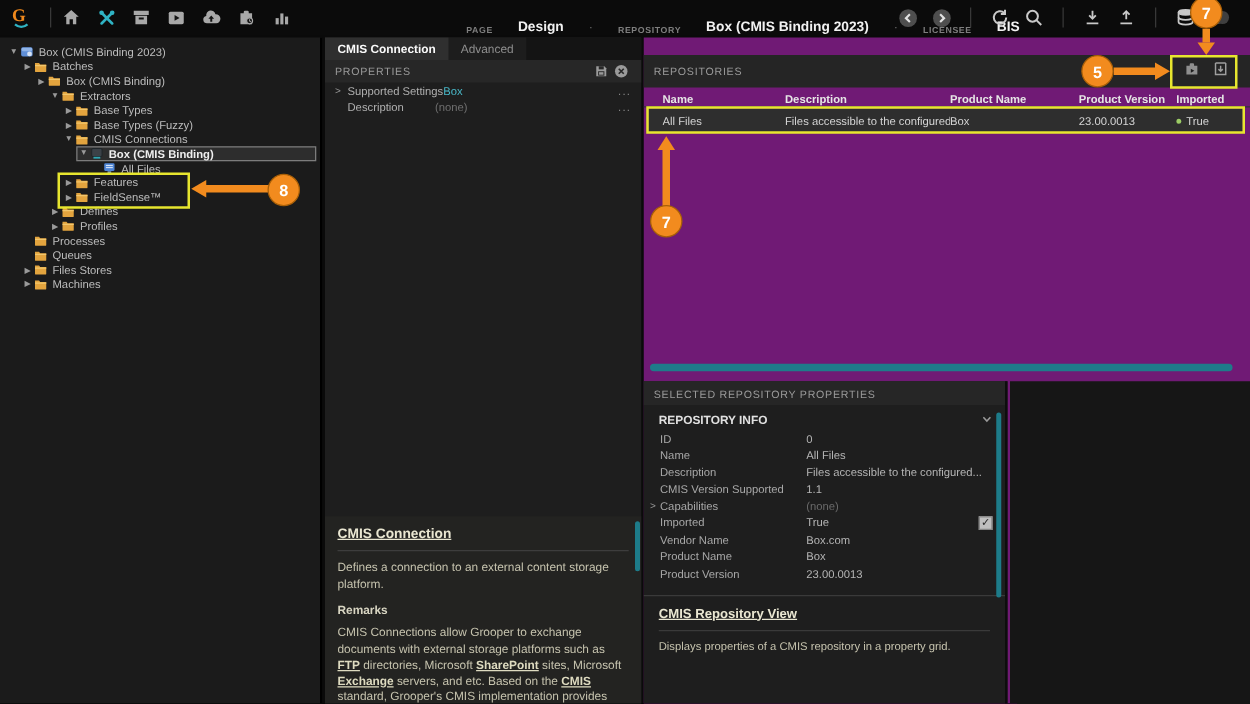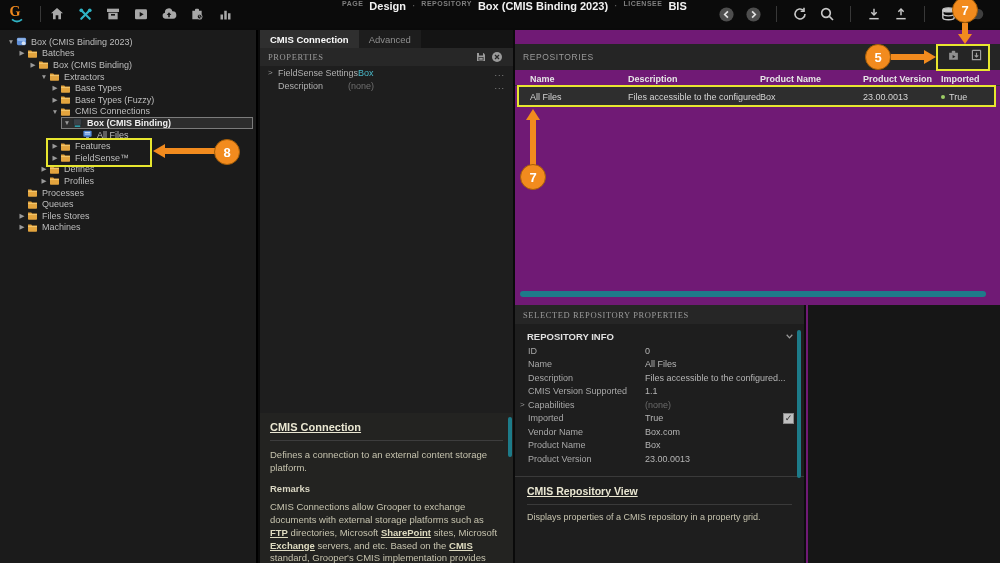--- a/index.html
+++ b/index.html
@@ -7,42 +7,42 @@
   #screen {
     position:relative; width:1000px; height:563px; overflow:hidden;
     background:#0a0a0a; font-family:"Liberation Sans", sans-serif; color:#c8c8c8;
   }
   
   .topbar { position:absolute; left:0; top:0; width:1000px; height:28px; background:#0b0b0b; display:flex; align-items:center; }
   .logo { width:34px; display:flex; justify-content:center; }
   .tb-divider { width:1px; height:16px; background:#383838; margin:0 6px; }
   .tb-icons { display:flex; align-items:center; gap:8px; }
   .tb-icon { width:20px; height:20px; display:flex; align-items:center; justify-content:center; cursor:pointer; }
-  .crumbs { position:absolute; left:342px; top:0; height:28px; display:flex; align-items:flex-start; gap:6px; white-space:nowrap; }
+  .crumbs { position:absolute; left:373px; top:0; height:28px; display:flex; align-items:flex-end; gap:20px; white-space:nowrap; }
   .crumb-key { font-size:7px; letter-spacing:.5px; color:#7f7f7f; font-weight:bold; }
   .crumb-val { font-size:11px; font-weight:bold; color:#f2f2f2; }
   .crumb-dot { font-size:10px; color:#6a6a6a; }
   .tb-right { position:absolute; right:15px; top:0; height:28px; display:flex; align-items:center; gap:7px; }
   
   .tree-panel { position:absolute; left:0; top:30px; width:258px; bottom:0; background:#1b1b1b; border-right:2px solid #000; padding-top:6px; }
   .tree-row { display:flex; align-items:center; height:11.6px; }
   .tree-indent { flex:0 0 auto; }
   .tree-core { display:flex; align-items:center; height:11.6px; }
   .tree-core.selected { flex:1; margin-right:3px; background:#2d2d2d; border:1px solid #7c7c7c; }
   .tree-exp { width:10px; font-size:6.5px; color:#9a9a9a; text-align:center; flex:0 0 auto; }
   .tree-ic { width:13px; display:flex; align-items:center; flex:0 0 auto; }
   .tree-label { font-size:9px; color:#bdbdbd; white-space:nowrap; padding-left:2px; }
   .tree-core.selected .tree-label { color:#efefef; font-weight:bold; }
   
   .mid-panel { position:absolute; left:260px; top:30px; width:253px; bottom:0; background:#1e1e1e; }
   .tabbar { display:flex; height:18px; background:#141414; }
   .tab { padding:0 10px; font-size:9.5px; display:flex; align-items:center; color:#8f8f8f; background:#1d1d1d; cursor:pointer; }
   .tab.active { background:#2f2f2f; color:#fafafa; font-weight:bold; }
   .panel-bar { height:18px; background:#272727; display:flex; align-items:center; padding:0 8px; }
-  .panel-bar-title { font-size:8.5px; letter-spacing:.6px; color:#9a9a9a; flex:1;font-family:Liberation Serif, serif; }
+  .panel-bar-title { font-size:8.5px; letter-spacing:.6px; color:#9a9a9a; flex:1; }
   .panel-bar .bar-ic { width:16px; height:14px; display:flex; align-items:center; justify-content:center; cursor:pointer; }
   .sec-head { height:15px; display:flex; align-items:center; justify-content:space-between; padding:0 8px; font-size:9.5px; font-weight:bold; color:#e0e0e0; }
   .prop-row { display:flex; align-items:center; height:13px; font-size:9px; }
   .prop-exp { width:18px; padding-left:8px; color:#9a9a9a; font-size:8px; }
   .prop-label { flex:0 0 70px; color:#b0b0b0; white-space:nowrap; }
   .prop-value { flex:1; color:#b8b8b8; white-space:nowrap; overflow:hidden; }
   .prop-value.teal { color:#49b9c9; }
   .prop-value.muted { color:#6f6f6f; }
   .prop-more { width:20px; text-align:right; padding-right:8px; color:#8a8a8a; letter-spacing:1px; cursor:pointer; }
   .helpbox { position:absolute; left:0; right:0; top:383px; bottom:0; background:#232321; padding:8px 10px 0 10px; overflow:hidden; }
@@ -460,21 +460,21 @@
         </span>
       <span class="bar-ic">
           <svg width="12" height="12" viewBox="0 0 24 24">
             <circle cx="12" cy="12" r="10" fill="#9a9a9a"></circle>
             <path d="M8 8 L16 16 M16 8 L8 16" stroke="#272727" stroke-width="2.6"></path>
           </svg>
         </span>
     </div>
     <div class="prop-row">
       <span class="prop-exp">&gt;</span>
-      <span class="prop-label">FieldSense Settings</span>
+      <span class="prop-label">Supported Settings</span>
       <span class="prop-value teal">Box</span>
       <span class="prop-more">...</span>
     </div>
     <div class="prop-row">
       <span class="prop-exp"></span>
       <span class="prop-label">Description</span>
       <span class="prop-value muted">(none)</span>
       <span class="prop-more">...</span>
     </div>
 

